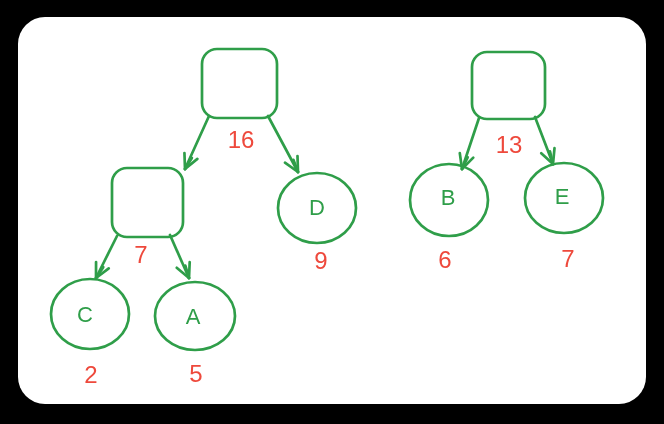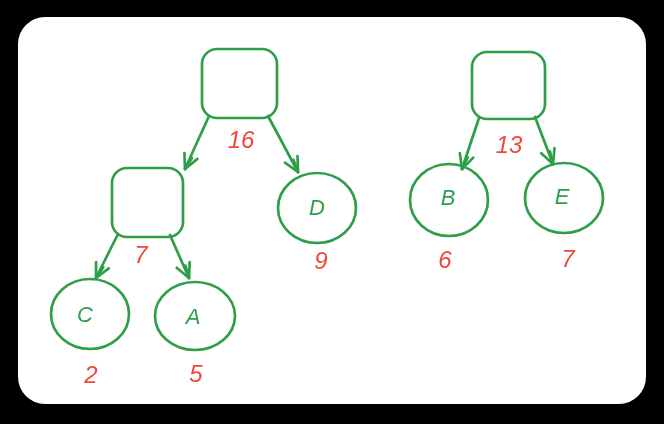--- a/index.html
+++ b/index.html
@@ -8,21 +8,20 @@
     background: #000000;
     width: 664px;
     height: 424px;
     overflow: hidden;
     font-family: "Liberation Sans", sans-serif;
   }
   .frame {
     position: relative;
     width: 664px;
     height: 380px;
-    font-style: italic;
   }
   svg { display: block; }
   text {
     font-family: "Liberation Sans", sans-serif;
   }
 </style>
 </head>
 <body>
 
 <div class="frame">

